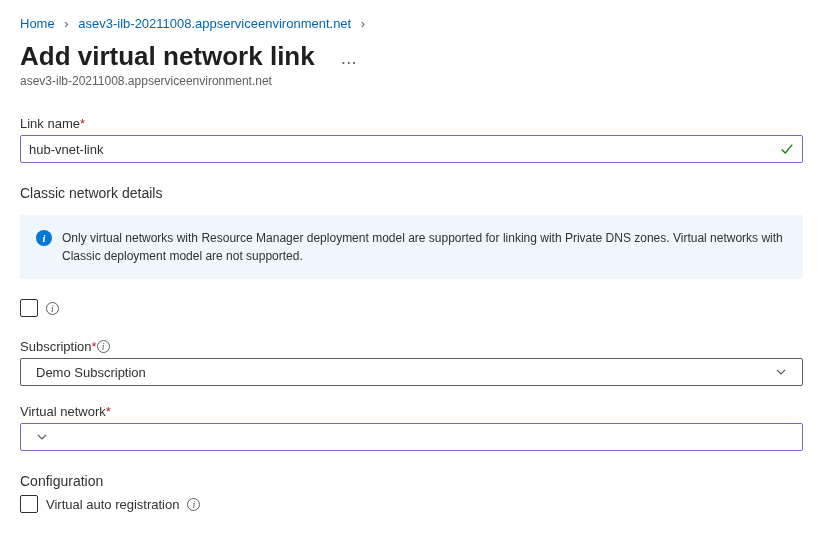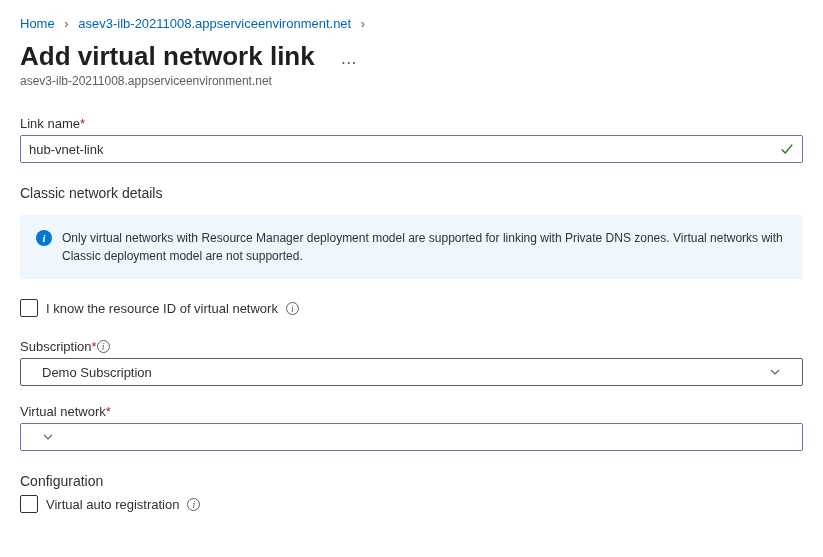--- a/index.html
+++ b/index.html
@@ -75,21 +75,21 @@
     }
     .q-icon {
       width: 13px; height: 13px; border: 1px solid #605e5c; border-radius: 50%;
       display: inline-flex; align-items: center; justify-content: center;
       font-family: Georgia, serif; font-style: italic; font-size: 10px; color: #605e5c;
       cursor: pointer; flex-shrink: 0;
     }
     .select {
       display: flex; align-items: center; justify-content: space-between;
       border: 1px solid #605e5c; border-radius: 2px;
-      height: 28px; padding: 0 21px; cursor: pointer; background: #fff;
+      height: 28px; padding: 0 15px; cursor: pointer; background: #fff;
       font-size: 13px;
     }
     .select.focused { border-color: #8661c5; }
     .chev { color: #605e5c; flex-shrink: 0; }
     .field-block { margin-bottom: 18px; }
   </style>
 </head>
 <body>
 
 <div class="breadcrumb">
@@ -120,21 +120,20 @@
 
 <div class="section-h">Classic network details</div>
 
 <div class="info-box">
   <div class="info-icon">i</div>
   <div>Only virtual networks with Resource Manager deployment model are supported for linking with Private DNS zones. Virtual networks with Classic deployment model are not supported.</div>
 </div>
 
 <div class="checkbox-row">
   <div class="checkbox"></div>
-  <span>I know the resource ID of virtual network</span>
   <span class="q-icon">i</span>
 </div>
 
 <div class="field-block">
   <div class="field-label">
     <span>Subscription</span>
       <span class="req">*</span>
     <span class="q-icon">i</span>
   </div>
   <div class="select">

